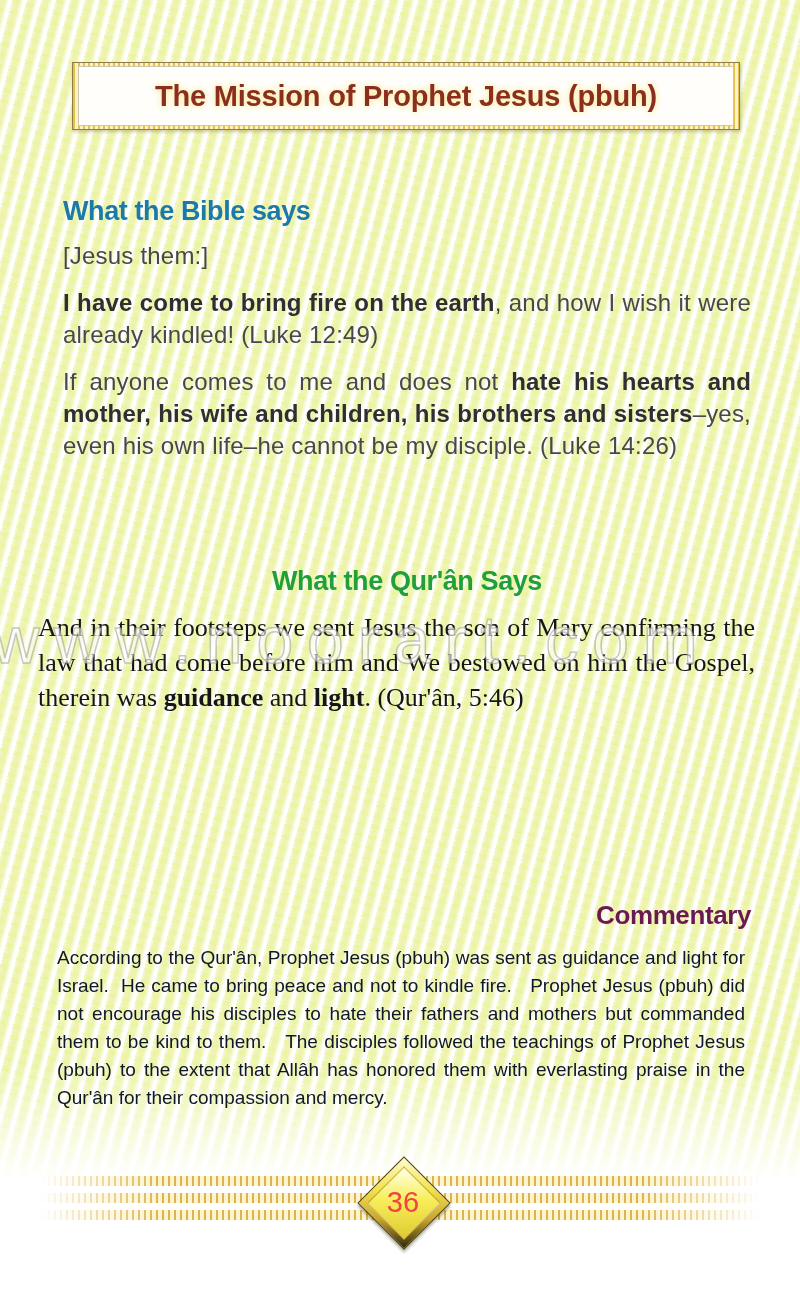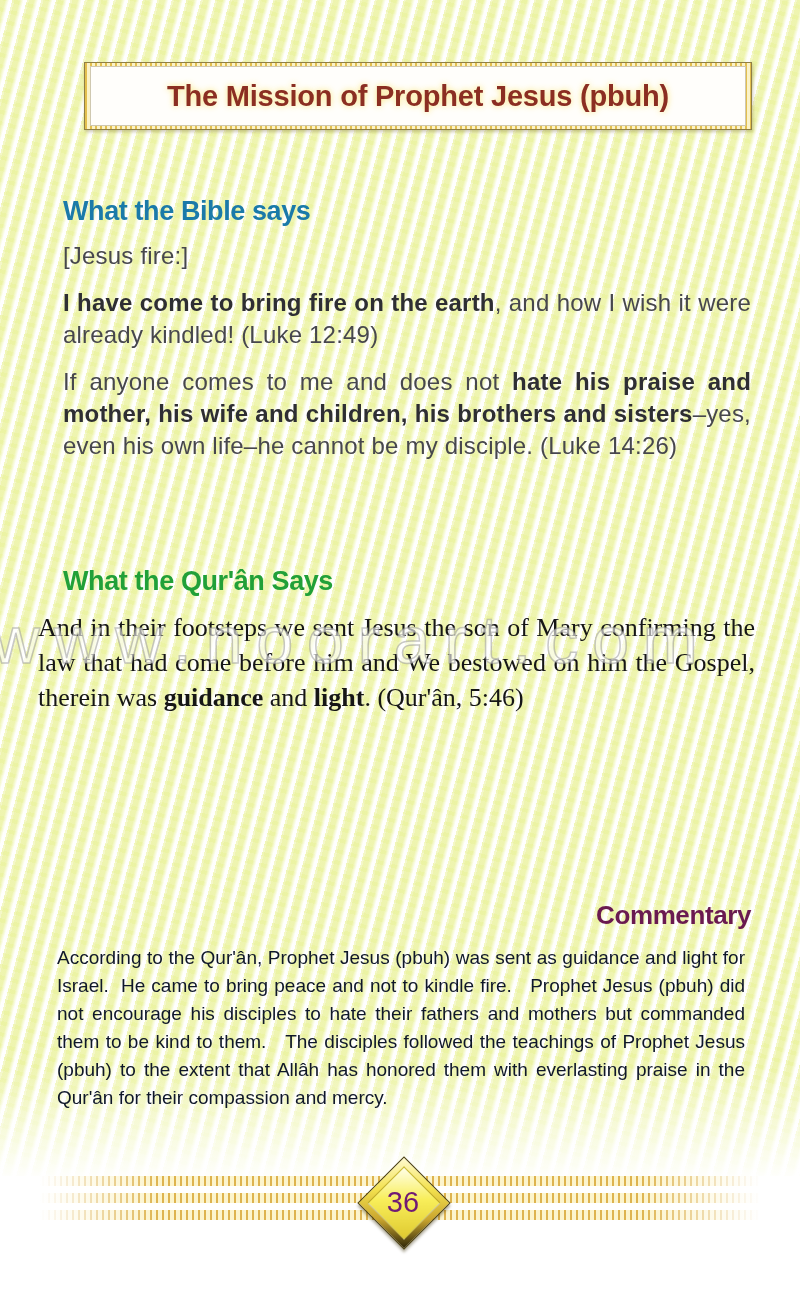--- a/index.html
+++ b/index.html
@@ -14,21 +14,21 @@
   .bg{
     position:absolute;inset:0;
     background:
       linear-gradient(180deg, rgba(255,255,255,0) 0%, rgba(255,255,255,0) 82%, #ffffff 91%),
       repeating-linear-gradient(105deg, rgba(226,238,122,0.50) 0 5px, rgba(255,255,255,0.95) 9px 12px, rgba(226,238,122,0.28) 12px 14px),
       repeating-linear-gradient(15deg, rgba(226,238,122,0.22) 0 4px, rgba(255,255,255,0) 4px 11px),
       #fbfbe6;
   }
   
   .banner{
-    position:absolute;top:62px;left:84px;width:668px;height:68px;
+    position:absolute;top:62px;left:72px;width:668px;height:68px;
     box-sizing:border-box;
     border:1px solid #8f7f45;
     background:repeating-linear-gradient(90deg,#e3bf4e 0 2px,#fbf3c8 2px 5px);
     box-shadow:1px 2px 3px rgba(120,110,60,0.35);
     padding:3px 5px;
   }
   .banner-inner{
     box-sizing:border-box;height:100%;
     background:#fffefb;
     border:1px solid #cfc8b0;
@@ -99,44 +99,44 @@
   }
   .diamond-inner{
     position:absolute;inset:6px;
     background:linear-gradient(135deg,#ffffe9 0%,#f8ee5a 45%,#e0ca30 100%);
     border:1px solid rgba(120,100,20,0.35);
   }
   .page-number{
     position:absolute;top:1170px;left:371px;width:64px;height:64px;z-index:4;
     display:flex;align-items:center;justify-content:center;
     font-family:"Liberation Sans",sans-serif;
-    font-size:29px;color:#701a75;
+    font-size:29px;color:#ef4444;
   }
 </style>
 </head>
 <body>
 
 <div class="page">
   <div class="bg"></div>
 
   <div class="banner">
     <div class="banner-inner">
       <h1 class="banner-title">The Mission of Prophet Jesus (pbuh)</h1>
     </div>
   </div>
 
   <div>
       <section class="sec sec-bible">
         <h2 class="heading heading-bible" style="color: rgb(27, 122, 169);">What the Bible says</h2>
-        <p class="para gothic"><span>[Jesus fire:]</span></p>
+        <p class="para gothic"><span>[Jesus them:]</span></p>
         <p class="para gothic"><b>I have come to bring fire on the earth</b><span>, and how I wish it were already kindled! (Luke 12:49)</span></p>
-        <p class="para gothic"><span>If anyone comes to me and does not </span><b>hate his praise and mother, his wife and children, his brothers and sisters</b><span>–yes, even his own life–he cannot be my disciple. (Luke 14:26)</span></p>
+        <p class="para gothic"><span>If anyone comes to me and does not </span><b>hate his hearts and mother, his wife and children, his brothers and sisters</b><span>–yes, even his own life–he cannot be my disciple. (Luke 14:26)</span></p>
       </section>
       <section class="sec sec-quran">
-        <h2 class="heading heading-quran" style="color: rgb(33, 160, 56);">What the Qur'ân Says</h2>
+        <h2 class="heading heading-quran" style="color: rgb(33, 160, 56); text-align: center;">What the Qur'ân Says</h2>
         <p class="para serif"><span>And in their footsteps we sent Jesus the son of Mary confirming the law that had come before him and We bestowed on him the Gospel, therein was </span><b>guidance</b><span> and </span><b>light</b><span>. (Qur'ân, 5:46)</span></p>
       </section>
       <section class="sec sec-commentary">
         <h2 class="heading heading-commentary" style="color: rgb(106, 26, 80); text-align: right;">Commentary</h2>
         <p class="para arial"><span>According to the Qur'ân, Prophet Jesus (pbuh) was sent as guidance and light for Israel.  He came to bring peace and not to kindle fire.   Prophet Jesus (pbuh) did not encourage his disciples to hate their fathers and mothers but commanded them to be kind to them.   The disciples followed the teachings of Prophet Jesus (pbuh) to the extent that Allâh has honored them with everlasting praise in the Qur'ân for their compassion and mercy.</span></p>
       </section>
     </div>
 
   <div class="watermark">www.noorart.com</div>
 

